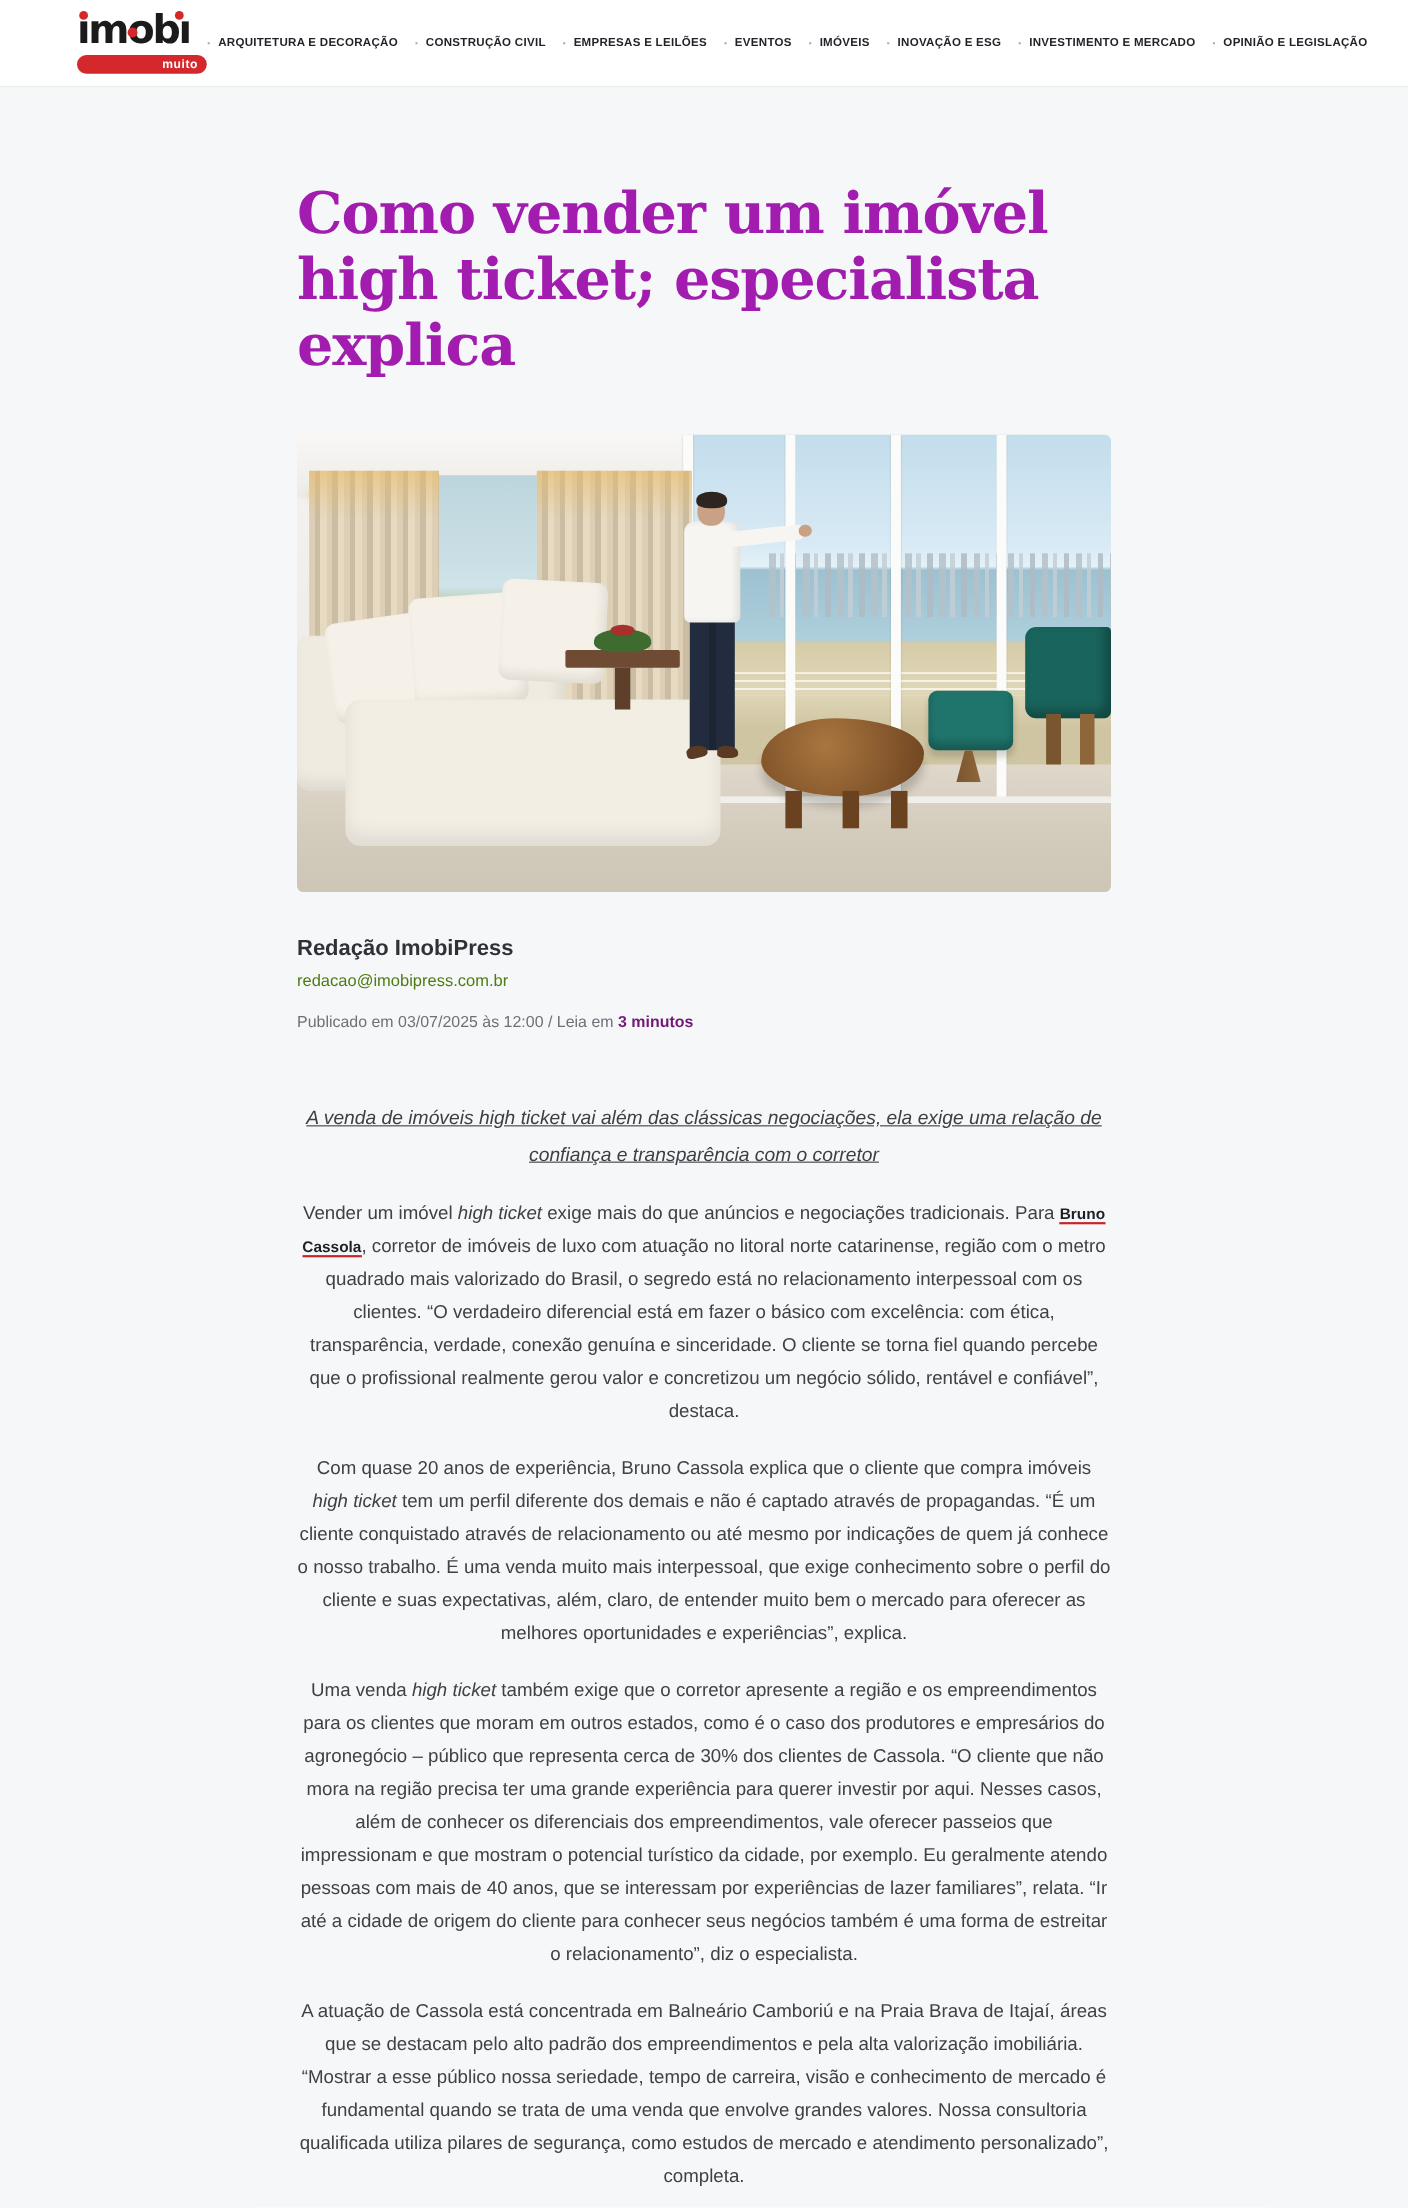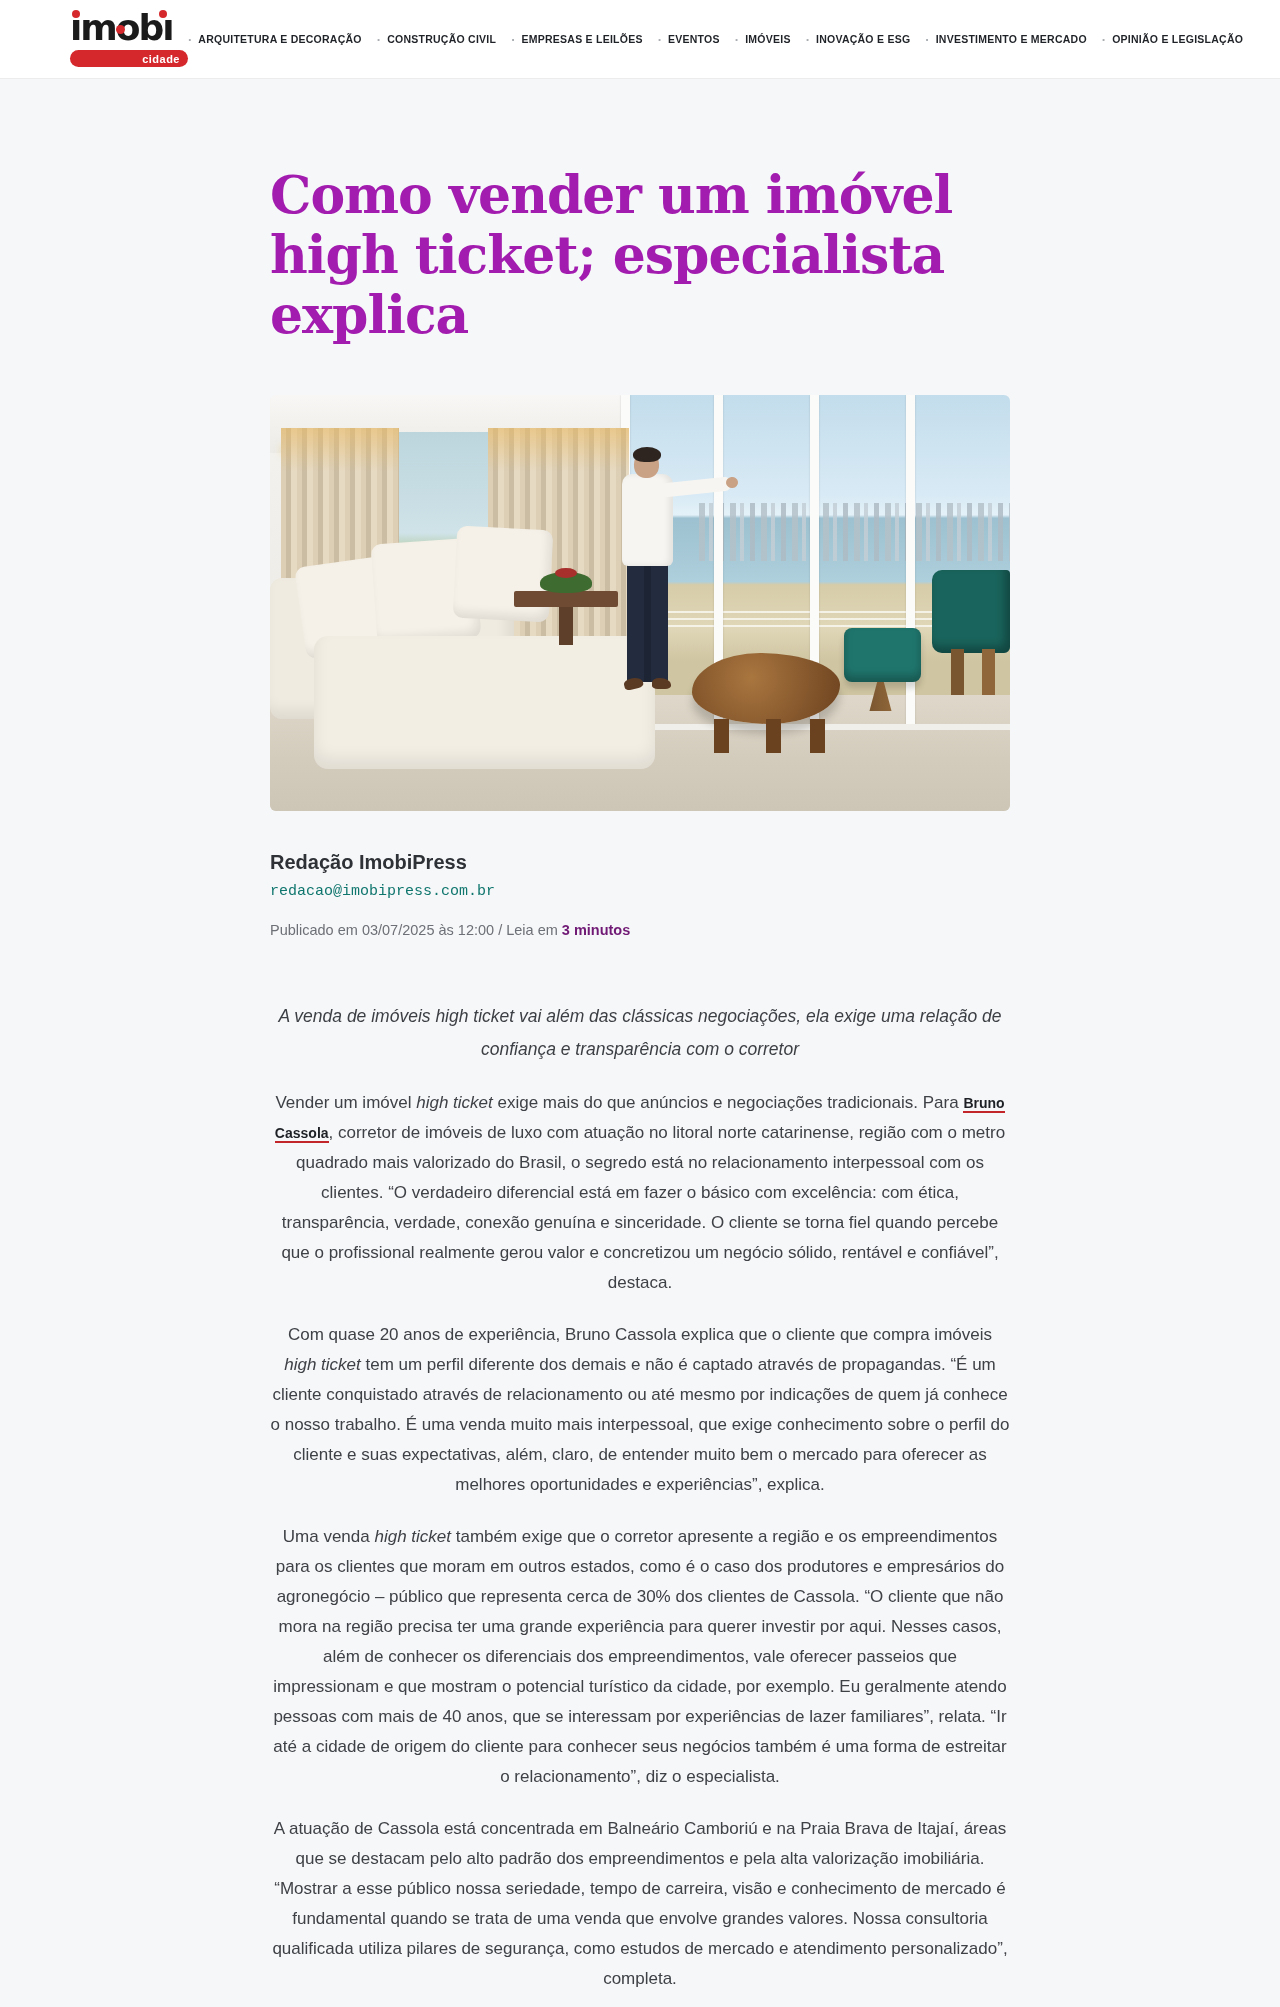--- a/index.html
+++ b/index.html
@@ -116,28 +116,28 @@
     border-radius:6px; transform:rotate(-6deg); }
   .man-hand { left:61.6%; top:19.6%; width:1.6%; height:2.6%; background:#c9a184; border-radius:50%; transform:rotate(-6deg); }
   .man-legs { left:48.2%; top:40%; width:5.6%; height:29%;
     background:linear-gradient(90deg,#232c3e 42%, #1d2534 42% 58%, #232c3e 58%); border-radius:4px 4px 2px 2px; }
   .man-shoe { top:68%; width:2.6%; height:2.6%; background:#5b3a24; border-radius:40% 60% 30% 30%; }
   .shoe1 { left:47.8%; transform:rotate(-14deg); }
   .shoe2 { left:51.6%; }
 
   
   .byline-name { margin-top:40px; font-size:20px; font-weight:bold; color:#2e3136; }
-  .byline-email { margin-top:9px; font-size:15px; color:#0f766e; cursor:pointer;font-family:Liberation Mono, monospace; }
+  .byline-email { margin-top:9px; font-size:15px; color:#4d7c0f; cursor:pointer; }
   .published { margin-top:22px; font-size:14.5px; color:#6d7076; }
   .published b { color:#701a75; }
 
   
   .lede {
     margin-top:62px; font-style:italic; font-size:17.5px; line-height:33px;
-    color:#3c3f44; text-align:center;
+    color:#3c3f44; text-align:center;text-decoration:underline;
   }
   .article-body { margin-top:22px; }
   .article-body p {
     font-size:17px; line-height:30px; color:#3e4146; margin-bottom:22px;
     text-align:center;
   }
   .inline-link {
     font-weight:bold; font-size:14px; color:#1d2025; text-decoration:none;
     border-bottom:2px solid #c3262a; cursor:pointer;
   }
@@ -145,21 +145,21 @@
 </head>
 <body>
 
 <header class="site-header">
   <div class="logo">
     <span class="logo-word" id="logo-word">ımobı</span>
     <span class="logo-dot dot-i1"></span>
     <span class="logo-dot dot-o"></span>
     <span class="logo-dot dot-i2"></span>
     <span class="logo-pill">
-      <span>cidade</span>
+      <span>muito</span>
     </span>
   </div>
   <nav class="main-nav" id="main-nav">
       <span class="nav-item">
         <span class="nav-dot">·</span>
         <span class="nav-label">ARQUITETURA E DECORAÇÃO</span>
       </span>
       <span class="nav-item">
         <span class="nav-dot">·</span>
         <span class="nav-label">CONSTRUÇÃO CIVIL</span>

